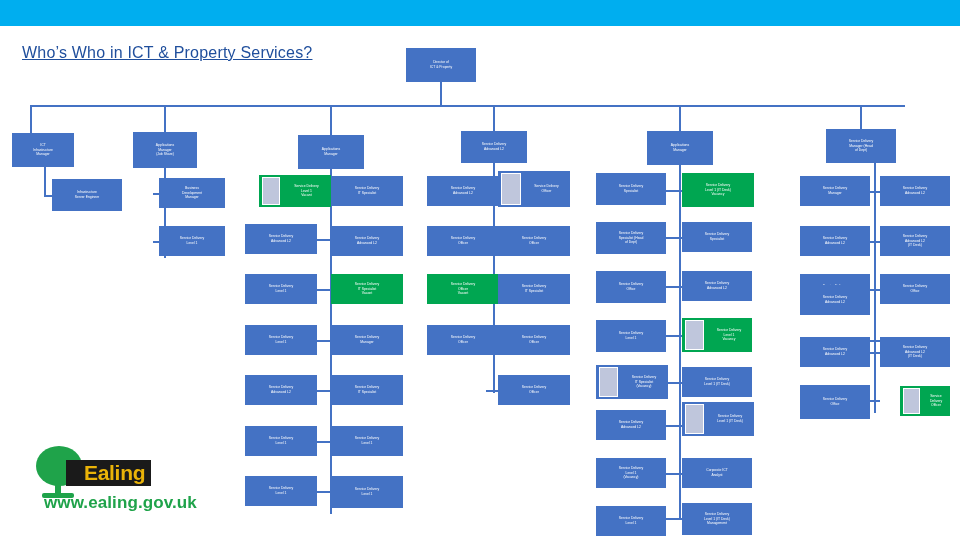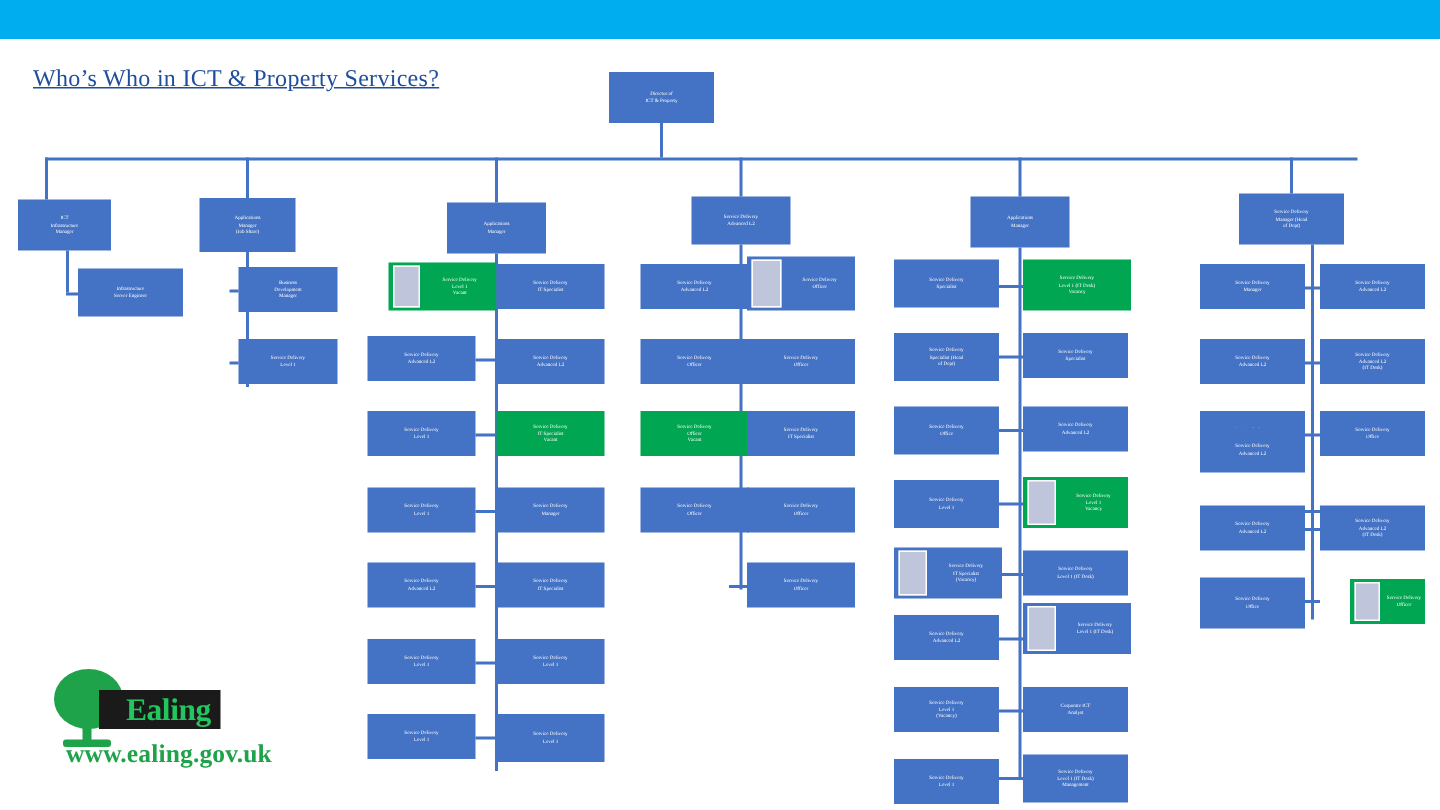--- a/index.html
+++ b/index.html
@@ -1,21 +1,21 @@
 <!DOCTYPE html>
 <html><head>
 <meta charset="utf-8">
 <style>
   html,body{margin:0;padding:0;}
   body{
     width:960px;height:540px;position:relative;overflow:hidden;
     background:#ffffff;
     font-family:"Liberation Sans", sans-serif;
   }
-  #stage{position:absolute;left:0;top:0;width:960px;height:540px;font-family:Liberation Serif, serif;}
+  #stage{position:absolute;left:0;top:0;width:960px;height:540px;}
 
   .topbar{
     position:absolute;left:0;top:0;width:960px;height:26px;
     background:#00AEEF;
   }
 
   .title{
     position:absolute;left:22px;top:44px;
     font-size:16px;color:#1F4E9C;
     text-decoration:underline;
@@ -55,21 +55,21 @@
     flex:1 1 auto;text-align:center;padding:0 2px;
   }
 
   
   .logo{position:absolute;}
   .tree-canopy{
     position:absolute;background:#1FA34A;border-radius:50%;
   }
   .tree-trunk{position:absolute;background:#1FA34A;}
   .ealing-box{
-    position:absolute;background:#1A1A1A;color:#22c55e;
+    position:absolute;background:#1A1A1A;color:#eab308;
     font-weight:bold;font-size:21px;line-height:26px;
     padding:0 6px 0 18px;letter-spacing:-.3px;
   }
   .ealing-url{
     position:absolute;color:#1FA34A;font-weight:bold;
     font-size:17px;letter-spacing:.1px;
   }
 </style>
 </head>
 <body>

